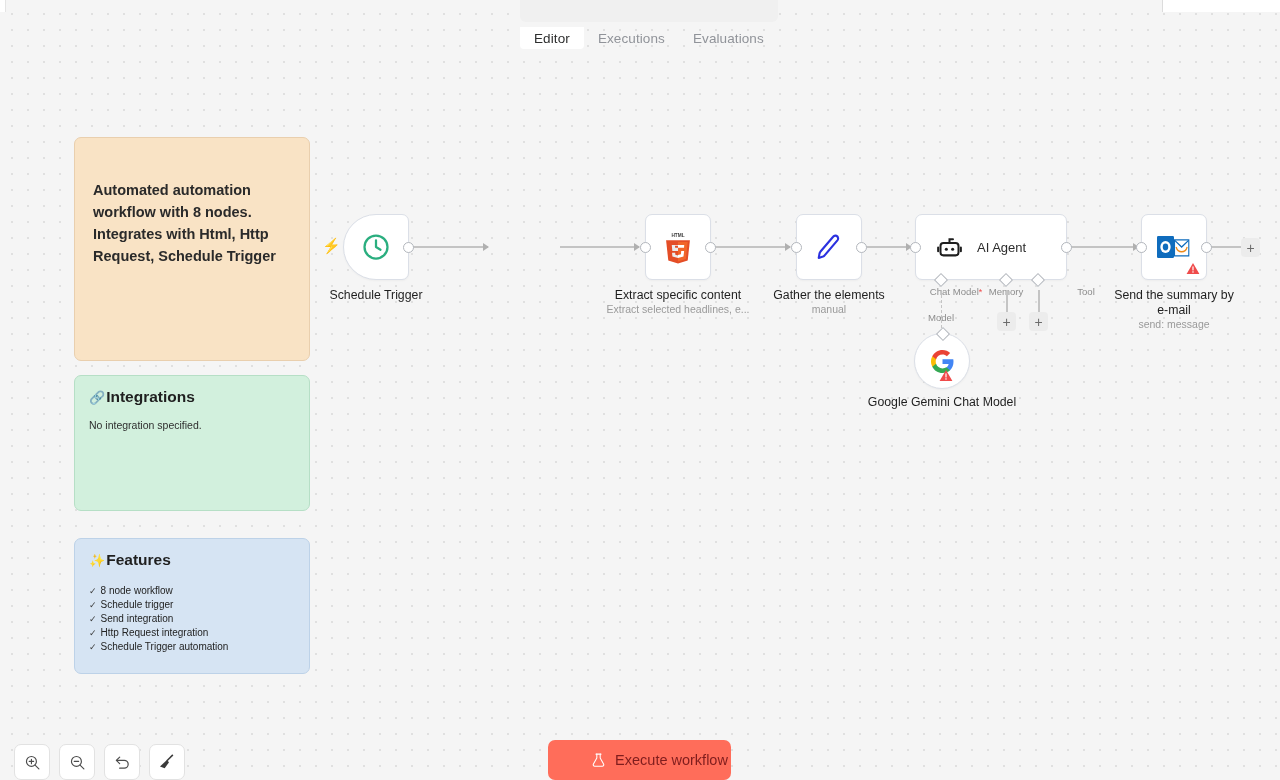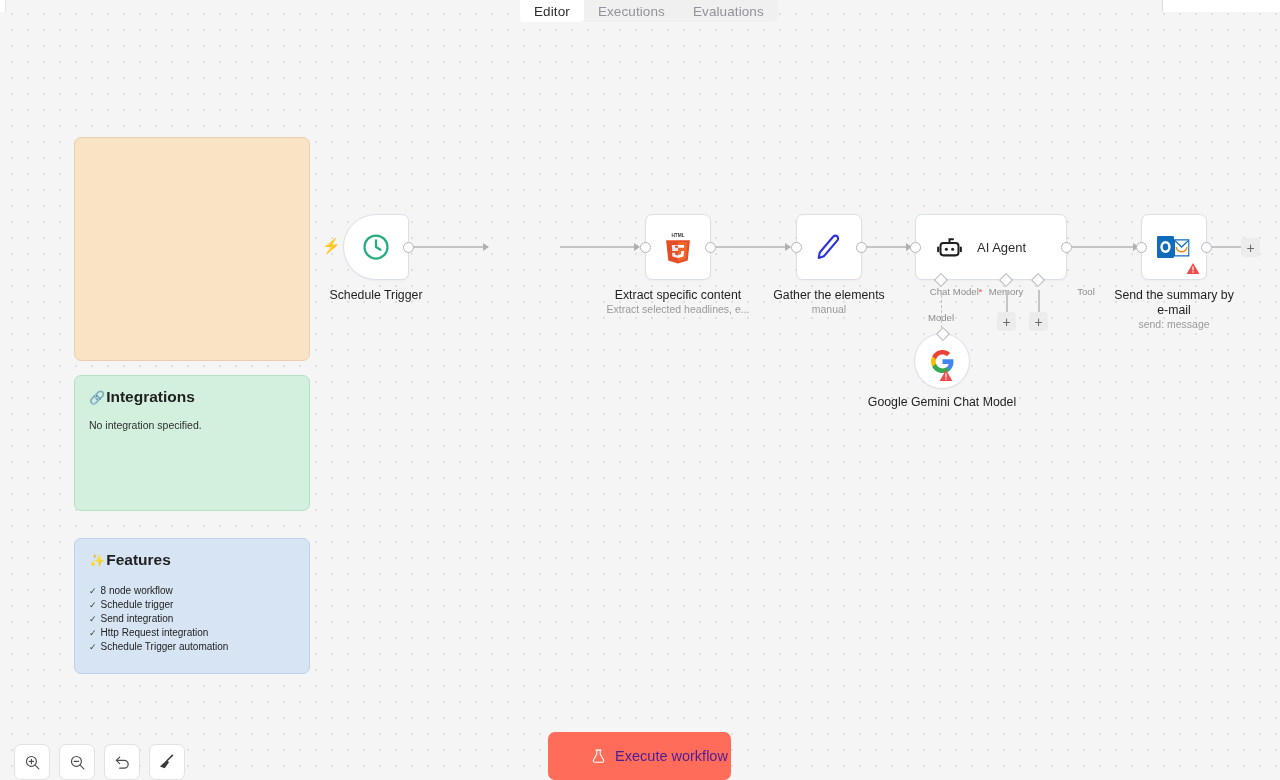--- a/index.html
+++ b/index.html
@@ -37,21 +37,21 @@
     position: absolute; left: 520px; top: 0; height: 22px;
     display: flex; align-items: flex-start; gap: 0;
     background: #f0f0f0;
     border-radius: 0 0 6px 6px;
     pointer-events: auto;
   }
   .tab {
     height: 22px; padding: 0 14px;
     display: flex; align-items: center; justify-content: center;
     font-size: 13.5px; color: #909399; letter-spacing: .1px;
-    cursor: pointer; white-space: nowrap;
+    cursor: pointer; white-space: nowrap; margin-top: 27px;
   }
   .tab.active {
     background: #fff; color: #2d2e2e; font-weight: 400;
     border-radius: 0 0 4px 4px;
   }
 
   
   .sticky {
     position: absolute;
     border-radius: 7px;
@@ -203,24 +203,24 @@
     position: absolute; left: 14px; bottom: 0;
     display: flex; gap: 9px; z-index: 30;
   }
   .tool-btn {
     width: 36px; height: 36px;
     background: #fff; border: 1px solid #e2e2e2; border-radius: 7px;
     display: flex; align-items: center; justify-content: center;
     cursor: pointer;
   }
   .exec-btn {
-    position: absolute; left: 548px; bottom: 0; width: 183px; height: 48px;
+    position: absolute; left: 548px; bottom: 0; width: 183px; height: 40px;
     background: #ff6d5a; border-radius: 7px; border: none;
     display: flex; align-items: center; justify-content: center; gap: 9px;
-    color: #4c1d95; font-size: 14.5px; font-family: "Liberation Sans", sans-serif;
+    color: #7f1d1d; font-size: 14.5px; font-family: "Liberation Sans", sans-serif;
     cursor: pointer; z-index: 30; padding-left: 40px;
   }
 </style>
 </head>
 <body>
 
 <div id="app">
 
   <div class="canvas"></div>
 
@@ -228,20 +228,21 @@
     <div class="topbar-left-edge"></div>
     <div class="topbar-right-edge"></div>
     <div class="tabs">
       <div class="tab active">Editor</div>
       <div class="tab">Executions</div>
       <div class="tab">Evaluations</div>
     </div>
   </div>
 
   <div class="sticky sticky-orange">
+    <p>Automated automation workflow with 8 nodes. Integrates with Html, Http Request, Schedule Trigger</p>
   </div>
 
   <div class="sticky sticky-green">
     <div class="note-title">
       <span class="note-emoji">🔗</span>
       <span>Integrations</span>
     </div>
     <div class="note-body">No integration specified.</div>
   </div>
 

